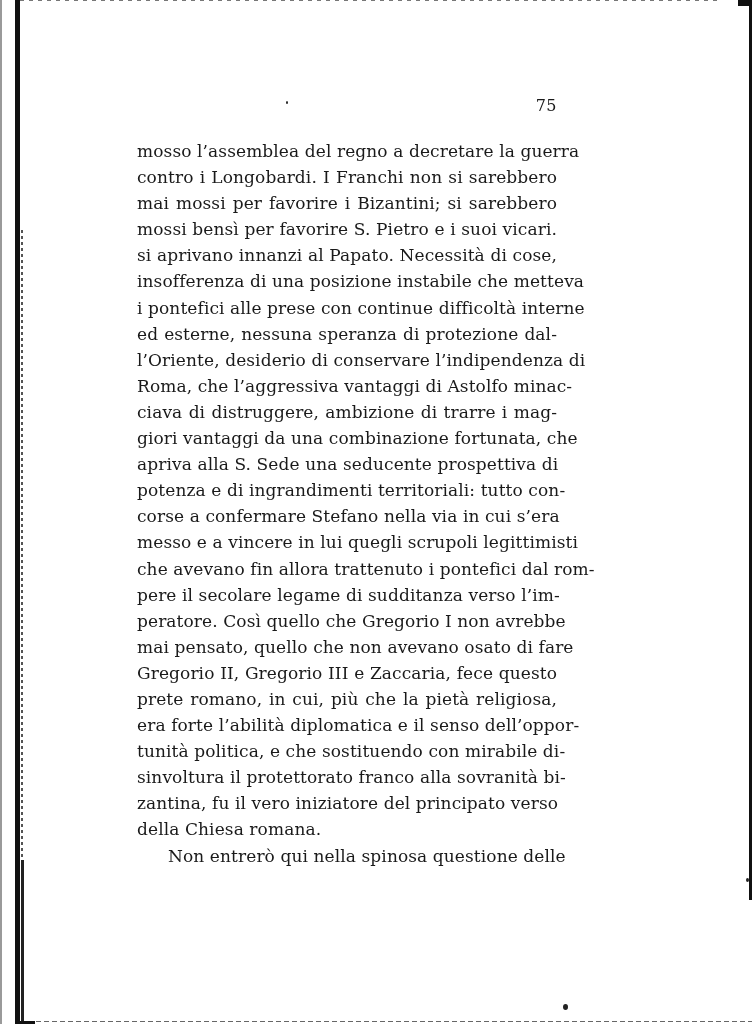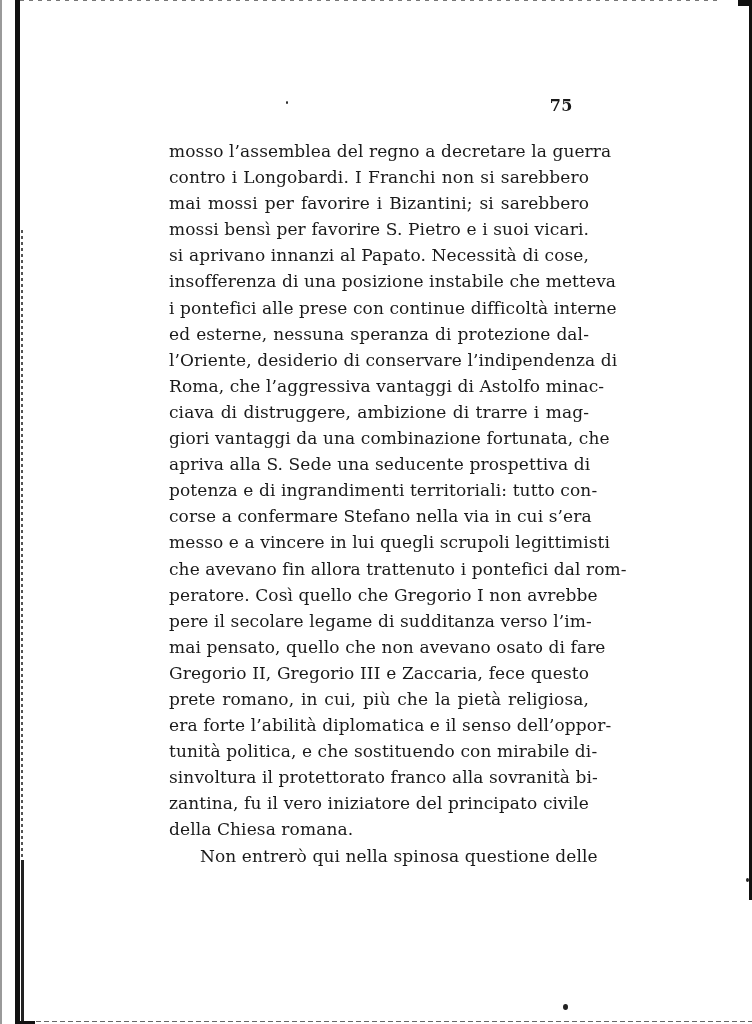--- a/index.html
+++ b/index.html
@@ -80,34 +80,33 @@
       position: absolute;
       background: #222;
       border-radius: 50%;
     }
     .speck-top { left: 286px; top: 101px; width: 2px; height: 3px; }
     .speck-bottom { left: 563px; top: 1004px; width: 5px; height: 6px; }
     .speck-right { left: 746px; top: 878px; width: 3px; height: 4px; }
 
     .page-number {
       position: absolute;
-      left: 536px;
+      left: 520px;
       top: 96px;
       width: 37px;
       text-align: right;
       font-size: 16px;
-      font-weight: bold;
+      font-weight: normal;
       letter-spacing: 0.5px;
     }
     .body-text {
       position: absolute;
       left: 137px;
       top: 138px;
       width: 420px;
-      margin-left: 32px;
     }
     .line {
       height: 26.1px;
       line-height: 26.1px;
       font-size: 17px;
       white-space: nowrap;
       text-align: justify;
       text-align-last: justify;
       letter-spacing: 0.1px;
     }
@@ -148,25 +147,25 @@
       <div class="line">ed esterne, nessuna speranza di protezione dal-</div>
       <div class="line">l’Oriente, desiderio di conservare l’indipendenza di</div>
       <div class="line">Roma, che l’aggressiva vantaggi di Astolfo minac-</div>
       <div class="line">ciava di distruggere, ambizione di trarre i mag-</div>
       <div class="line">giori vantaggi da una combinazione fortunata, che</div>
       <div class="line">apriva alla S. Sede una seducente prospettiva di</div>
       <div class="line">potenza e di ingrandimenti territoriali: tutto con-</div>
       <div class="line">corse a confermare Stefano nella via in cui s’era</div>
       <div class="line">messo e a vincere in lui quegli scrupoli legittimisti</div>
       <div class="line">che avevano fin allora trattenuto i pontefici dal rom-</div>
+      <div class="line">pere il secolare legame di sudditanza verso l’im-</div>
       <div class="line">peratore. Così quello che Gregorio I non avrebbe</div>
-      <div class="line">pere il secolare legame di sudditanza verso l’im-</div>
       <div class="line">mai pensato, quello che non avevano osato di fare</div>
       <div class="line">Gregorio II, Gregorio III e Zaccaria, fece questo</div>
       <div class="line">prete romano, in cui, più che la pietà religiosa,</div>
       <div class="line">era forte l’abilità diplomatica e il senso dell’oppor-</div>
       <div class="line">tunità politica, e che sostituendo con mirabile di-</div>
       <div class="line">sinvoltura il protettorato franco alla sovranità bi-</div>
-      <div class="line">zantina, fu il vero iniziatore del principato civile</div>
+      <div class="line">zantina, fu il vero iniziatore del principato verso</div>
       <div class="line last">della Chiesa romana.</div>
       <div class="line indent last">Non entrerò qui nella spinosa questione delle</div>
     </div>
 </div>
 
 </body></html>

